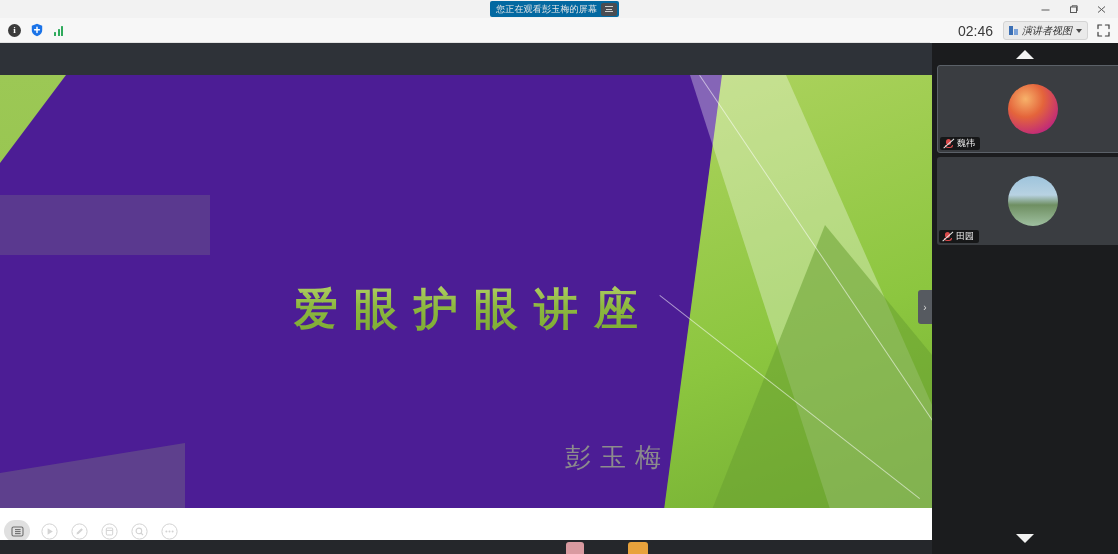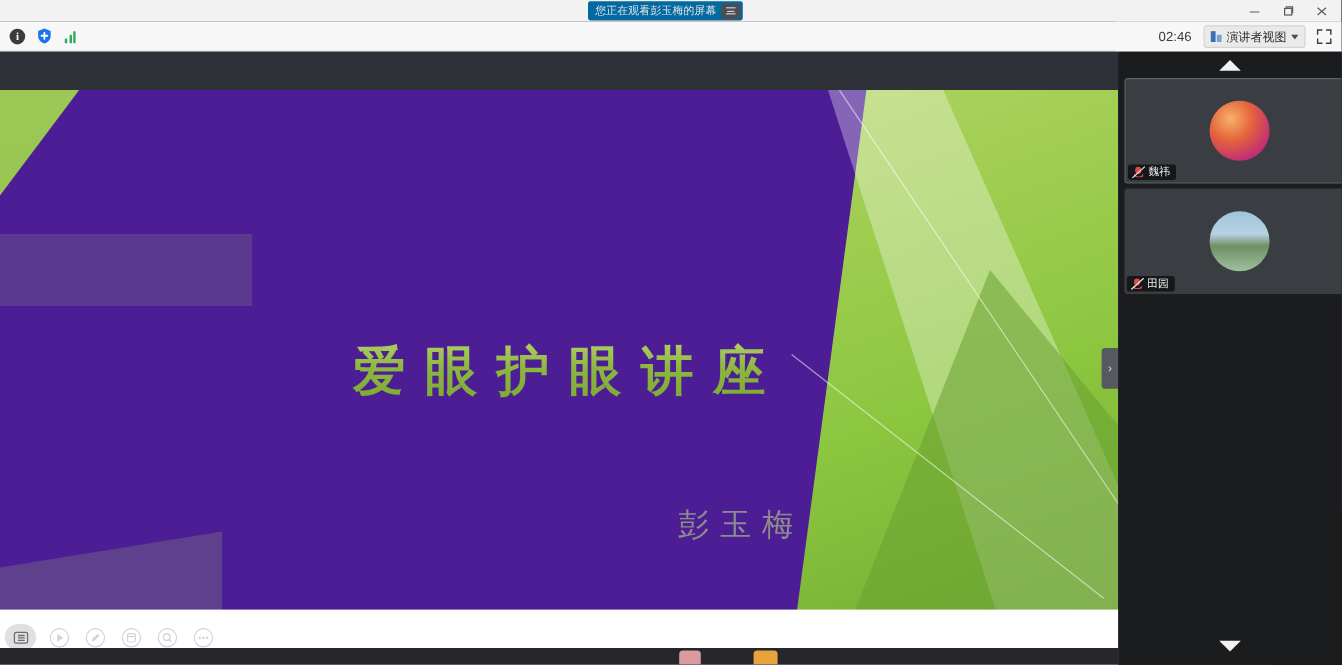--- a/index.html
+++ b/index.html
@@ -63,26 +63,26 @@
   .ic-signal b:nth-child(2) { height: 7px; }
   .ic-signal b:nth-child(3) { height: 10px; }
 
   
   .meetbar {
     position: absolute; right: 0; top: 18px; width: 188px; height: 25px;
     display: flex; align-items: center; justify-content: flex-end;
     gap: 0px; padding-right: 4px; background: #f7f7f7;
   }
   .timer {
-    color: #3a3a3a; font-size: 11px; padding: 0 10px;
+    color: #3a3a3a; font-size: 14px; padding: 0 10px;
   }
   .viewsel {
     display: flex; align-items: center; gap: 4px;
     background: #eaeaea; border: 1px solid #d4d4d4; border-radius: 3px;
-    height: 19px; padding: 0 5px; color: #2e2e2e; font-size: 10px;
+    height: 19px; padding: 0 5px; color: #2e2e2e; font-size: 10px; font-style: italic;
   }
   .view-icon { display: flex; gap: 1px; align-items: flex-end; }
   .view-icon s { display: block; background: #3b6fb5; }
   .view-icon s.a { width: 4px; height: 9px; }
   .view-icon s.b { width: 4px; height: 6px; background: #7ba2d8; }
   .caret { width: 0; height: 0; border-left: 3px solid transparent;
            border-right: 3px solid transparent; border-top: 4px solid #4a4a4a; }
   .fsbtn { width: 22px; height: 22px; display: flex; align-items: center;
            justify-content: center; margin-left: 4px; }
 
@@ -120,21 +120,21 @@
   .slide-title {
     position: absolute; left: 0; top: 205px; width: 932px;
     text-align: center; font-size: 44px; letter-spacing: 16px;
     font-weight: bold; font-family: "Liberation Serif", "DejaVu Serif", serif;
     background: linear-gradient(180deg,#b7d46c 0%,#8db73f 45%,#7aa832 100%);
     -webkit-background-clip: text; background-clip: text;
     color: transparent; -webkit-text-fill-color: transparent;
     text-indent: 16px;
   }
   .slide-author {
-    position: absolute; left: 0; top: 345px; width: 932px;
+    position: absolute; left: 0; top: 365px; width: 932px;
     padding-right: 262px; text-align: right;
     font-size: 26px; letter-spacing: 9px; color: #8c8c8c;
     font-family: "Liberation Serif", "DejaVu Serif", serif;
   }
   .watermark {
     position: absolute; left: 742px; top: 460px; width: 180px;
     text-align: center; line-height: 13px;
     font-size: 8px; color: rgba(255,255,255,0.42); letter-spacing: .5px;
   }
 

